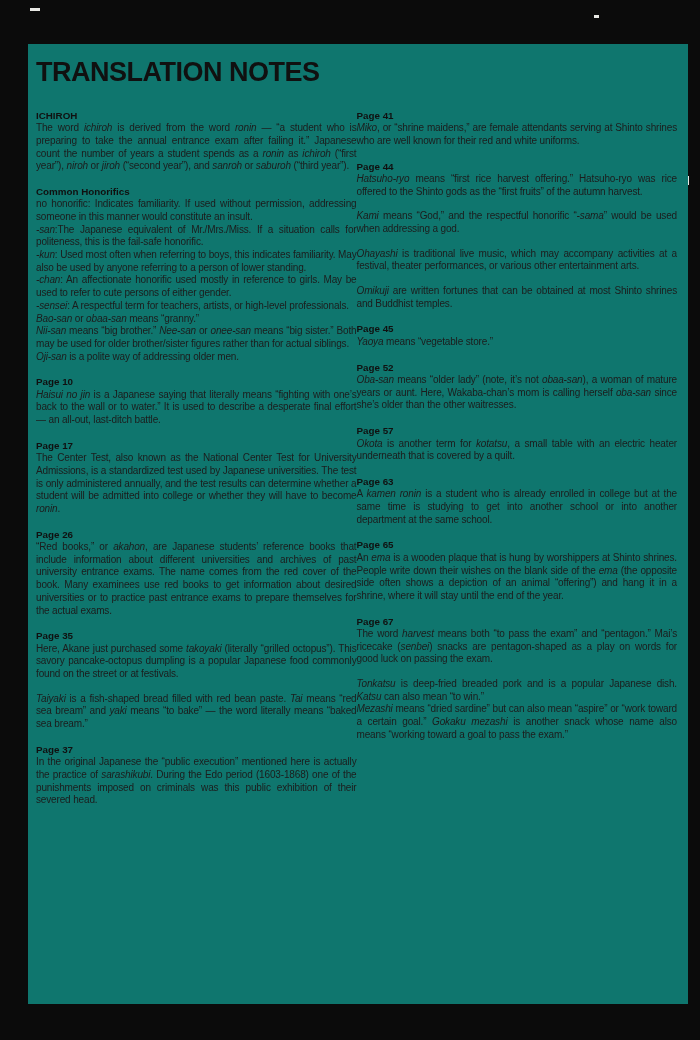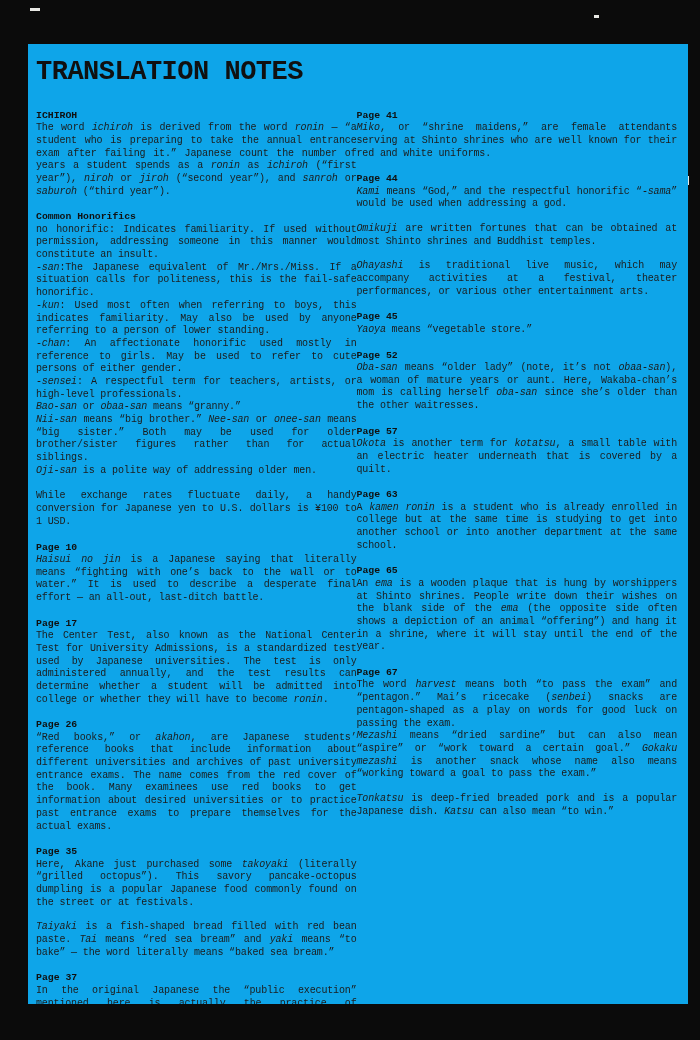--- a/index.html
+++ b/index.html
@@ -11,26 +11,25 @@
     overflow: hidden;
   }
   .scan { position: absolute; inset: 0; background: #0b0b0b; }
   .speck { position: absolute; background: #e8e8e4; }
   .speck.s1 { left: 30px; top: 8px;  width: 10px; height: 3px; }
   .speck.s2 { left: 594px; top: 15px; width: 5px;  height: 3px; }
   .speck.s3 { left: 686px; top: 176px; width: 3px; height: 9px; }
   .page {
     position: absolute;
     left: 28px; top: 44px; right: 12px; bottom: 36px;
-    background: #0ea5e9;
+    background: #0f766e;
     box-sizing: border-box;
     padding: 14px 11px 0 8px;
     overflow: hidden;
     color: #1c1c1c;
-    font-family: Liberation Mono, monospace;
   }
   .title {
     font-size: 27px;
     font-weight: bold;
     letter-spacing: -0.5px;
     color: #101010;
     margin: 0 0 22px 0;
     line-height: 1.1;
   }
   .columns { display: flex; }
@@ -75,23 +74,20 @@
             <p class="block tight">no honorific: Indicates familiarity. If used without permission, addressing someone in this manner would constitute an insult.</p>
             <p class="block tight"><i>-san</i>:The Japanese equivalent of Mr./Mrs./Miss. If a situation calls for politeness, this is the fail-safe honorific.</p>
             <p class="block tight"><i>-kun</i>: Used most often when referring to boys, this indicates familiarity. May also be used by anyone referring to a person of lower standing.</p>
             <p class="block tight"><i>-chan</i>: An affectionate honorific used mostly in reference to girls. May be used to refer to cute persons of either gender.</p>
             <p class="block tight"><i>-sensei</i>: A respectful term for teachers, artists, or high-level professionals.</p>
             <p class="block tight"><i>Bao-san</i> or <i>obaa-san</i> means “granny.”</p>
             <p class="block tight"><i>Nii-san</i> means “big brother.” <i>Nee-san</i> or <i>onee-san</i> means “big sister.” Both may be used for older brother/sister figures rather than for actual siblings.</p>
             <p class="block tight"><i>Oji-san</i> is a polite way of addressing older men.</p>
           </section>
           <section class="sec">
-            <p class="block">While exchange rates fluctuate daily, a handy conversion for Japanese yen to U.S. dollars is ¥100 to 1 USD.</p>
-          </section>
-          <section class="sec">
             <h2 class="sec-heading">Page 10</h2>
             <p class="block"><i>Haisui no jin</i> is a Japanese saying that literally means “fighting with one’s back to the wall or to water.” It is used to describe a desperate final effort — an all-out, last-ditch battle.</p>
           </section>
           <section class="sec">
             <h2 class="sec-heading">Page 17</h2>
             <p class="block">The Center Test, also known as the National Center Test for University Admissions, is a standardized test used by Japanese universities. The test is only administered annually, and the test results can determine whether a student will be admitted into college or whether they will have to become <i>ronin</i>.</p>
           </section>
           <section class="sec">
             <h2 class="sec-heading">Page 26</h2>
             <p class="block">“Red books,” or <i>akahon</i>, are Japanese students’ reference books that include information about different universities and archives of past university entrance exams. The name comes from the red cover of the book. Many examinees use red books to get information about desired universities or to practice past entrance exams to prepare themselves for the actual exams.</p>
@@ -106,23 +102,24 @@
             <p class="block">In the original Japanese the “public execution” mentioned here is actually the practice of <i>sarashikubi</i>. During the Edo period (1603-1868) one of the punishments imposed on criminals was this public exhibition of their severed head.</p>
           </section>
         </div>
       <div class="col">
           <section class="sec">
             <h2 class="sec-heading">Page 41</h2>
             <p class="block"><i>Miko</i>, or “shrine maidens,” are female attendants serving at Shinto shrines who are well known for their red and white uniforms.</p>
           </section>
           <section class="sec">
             <h2 class="sec-heading">Page 44</h2>
+            <p class="block"><i>Hatsuho-ryo</i> means “first rice harvest offering.” Hatsuho-ryo was rice offered to the Shinto gods as the “first fruits” of the autumn harvest.</p>
             <p class="block"><i>Kami</i> means “God,” and the respectful honorific “<i>-sama</i>” would be used when addressing a god.</p>
+            <p class="block"><i>Ohayashi</i> is traditional live music, which may accompany activities at a festival, theater performances, or various other entertainment arts.</p>
             <p class="block"><i>Omikuji</i> are written fortunes that can be obtained at most Shinto shrines and Buddhist temples.</p>
-            <p class="block"><i>Ohayashi</i> is traditional live music, which may accompany activities at a festival, theater performances, or various other entertainment arts.</p>
           </section>
           <section class="sec">
             <h2 class="sec-heading">Page 45</h2>
             <p class="block"><i>Yaoya</i> means “vegetable store.”</p>
           </section>
           <section class="sec">
             <h2 class="sec-heading">Page 52</h2>
             <p class="block"><i>Oba-san</i> means “older lady” (note, it’s not <i>obaa-san</i>), a woman of mature years or aunt. Here, Wakaba-chan’s mom is calling herself <i>oba-san</i> since she’s older than the other waitresses.</p>
           </section>
           <section class="sec">
@@ -133,19 +130,19 @@
             <h2 class="sec-heading">Page 63</h2>
             <p class="block">A <i>kamen ronin</i> is a student who is already enrolled in college but at the same time is studying to get into another school or into another department at the same school.</p>
           </section>
           <section class="sec">
             <h2 class="sec-heading">Page 65</h2>
             <p class="block">An <i>ema</i> is a wooden plaque that is hung by worshippers at Shinto shrines. People write down their wishes on the blank side of the <i>ema</i> (the opposite side often shows a depiction of an animal “offering”) and hang it in a shrine, where it will stay until the end of the year.</p>
           </section>
           <section class="sec">
             <h2 class="sec-heading">Page 67</h2>
             <p class="block">The word <i>harvest</i> means both “to pass the exam” and “pentagon.” Mai’s ricecake (<i>senbei</i>) snacks are pentagon-shaped as a play on words for good luck on passing the exam.</p>
+            <p class="block"><i>Tonkatsu</i> is deep-fried breaded pork and is a popular Japanese dish. <i>Katsu</i> can also mean “to win.”</p>
             <p class="block tight"><i>Mezashi</i> means “dried sardine” but can also mean “aspire” or “work toward a certain goal.” <i>Gokaku mezashi</i> is another snack whose name also means “working toward a goal to pass the exam.”</p>
-            <p class="block"><i>Tonkatsu</i> is deep-fried breaded pork and is a popular Japanese dish. <i>Katsu</i> can also mean “to win.”</p>
           </section>
         </div>
     </div>
   </div>
 </div>
 
 </body></html>

